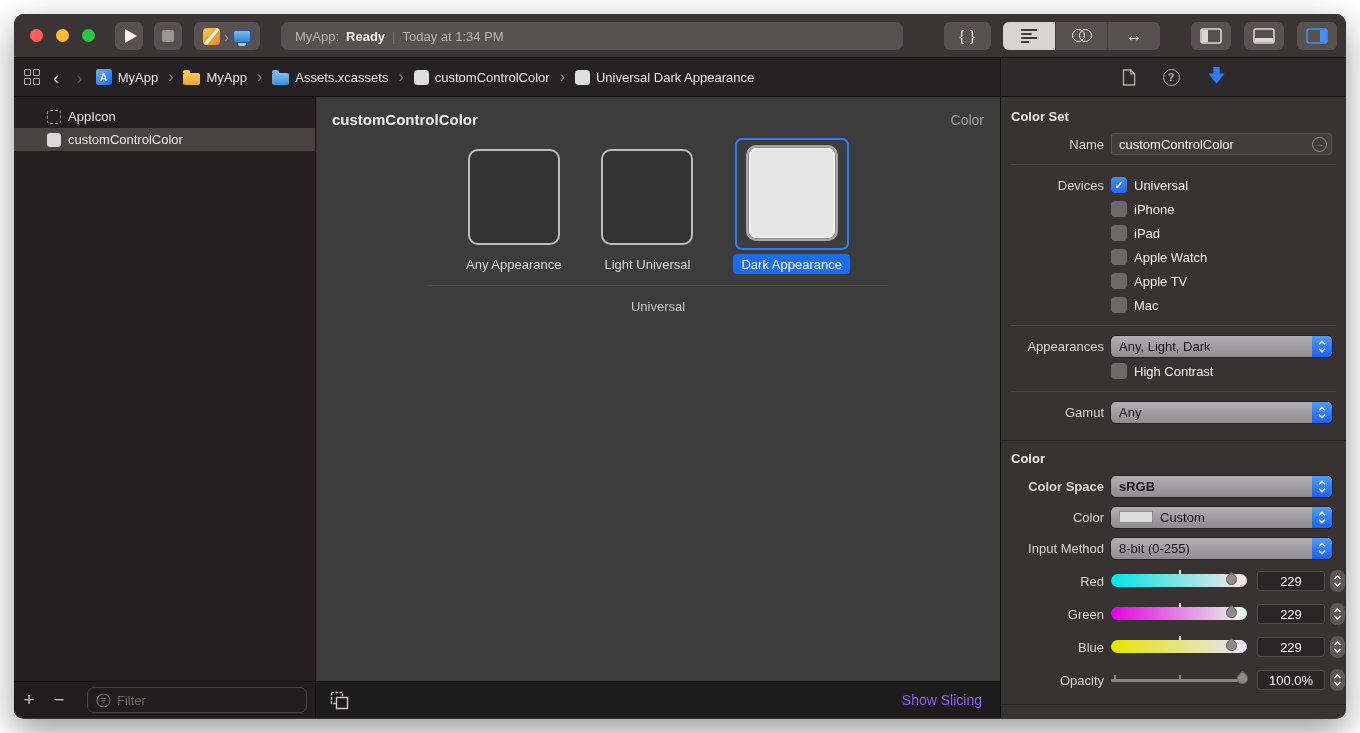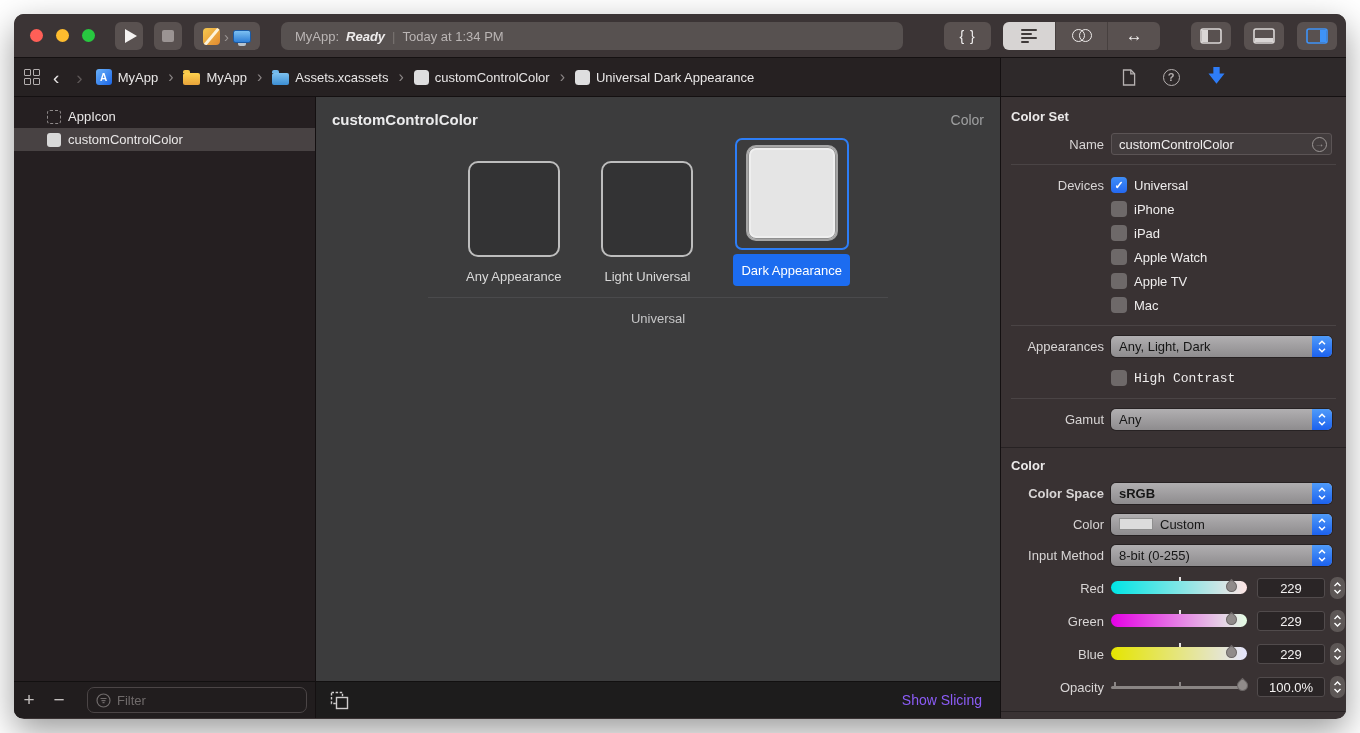--- a/index.html
+++ b/index.html
@@ -29,21 +29,21 @@
   .scheme-app::after { content: ""; position: absolute; left: 7px; top: -2px; width: 3px; height: 22px; background: #fdf3db; transform: rotate(40deg); }
   .sep-chev { color: #9a9493; font-size: 15px; }
   .monitor { width: 18px; height: 13px; border-radius: 2.5px; background: linear-gradient(#7cc0f2, #2f7fd6); border: 1px solid #1a5aa5; position: relative; }
   .monitor::after { content: ""; position: absolute; left: 4px; bottom: -4px; width: 8px; height: 3px; background: #b9c3cc; border-radius: 0 0 2px 2px; }
   .statusbar {
     position: absolute; left: 267px; top: 8px; width: 622px; height: 28px;
     background: #575150; border-radius: 7px; display: flex; align-items: center; gap: 7px;
     padding: 0 14px; font-size: 13px;
   }
   .st-proj { color: #bab5b4; }
-  .st-ready { color: #eeecec; font-weight: bold; font-style: italic; }
+  .st-ready { color: #eeecec; font-weight: bold; }
   .st-sep { color: #7b7473; }
   .st-time { color: #bab5b4; }
   .braces-btn { left: 930px; width: 47px; font-size: 14px; color: #f0eeee; letter-spacing: 1px; }
   .segctl { position: absolute; left: 989px; top: 8px; width: 157px; height: 28px; background: #595150; border-radius: 6px; display: flex; overflow: hidden; }
   .seg { flex: 1; display: flex; align-items: center; justify-content: center; border-right: 1px solid #47403f; }
   .seg:last-child { border-right: none; }
   .seg.selected { background: #d7d4d3; }
   .lines-icon { display: flex; flex-direction: column; gap: 2px; }
   .lines-icon i { display: block; height: 2px; background: #3f3a39; border-radius: 1px; }
   .lines-icon i:nth-child(1) { width: 16px; } .lines-icon i:nth-child(2) { width: 11px; }
@@ -91,21 +91,21 @@
   .editor { flex: 1; background: #3c3c3d; position: relative; }
   .ed-titlerow { display: flex; justify-content: space-between; align-items: baseline; padding: 14px 16px 0 16px; }
   .ed-title { font-size: 15px; font-weight: bold; color: #ebebec; }
   .ed-type { font-size: 14px; color: #9fa0a1; }
   .swatch-group { display: flex; justify-content: center; align-items: flex-end; gap: 40px; margin-top: 10px; }
   .sw-cell { display: flex; flex-direction: column; align-items: center; }
   .swatch { width: 92px; height: 96px; border: 2px solid #bdbdbd; border-radius: 10px; background: #333334; }
   .swatch.light { border-color: #a6a6a6; background: #e5e5e5; box-shadow: inset 0 0 0 1px #8f8f8f, inset 0 0 0 3px #efefef; }
   .sel-box { border: 2px solid #2d7ef7; border-radius: 7px; padding: 5px 9px 7px 9px; }
   .sw-label { margin-top: 9px; color: #d9d9d9; font-size: 13px; height: 20px; display: flex; align-items: center; }
-  .sw-label.pill { background: #1c6cf0; color: #ffffff; border-radius: 4px; padding: 16px 8px; margin-top: 4px; }
+  .sw-label.pill { background: #1c6cf0; color: #ffffff; border-radius: 4px; padding: 4px 8px; margin-top: 4px; }
   .group-divider { width: 460px; height: 1px; background: #4a4a4c; margin: 11px auto 0 auto; }
   .group-label { text-align: center; margin-top: 13px; color: #c6c6c7; }
   .ed-bottom { position: absolute; left: 0; right: 0; bottom: 0; height: 37px; background: #1d1c1c; border-top: 1px solid #121010; display: flex; align-items: center; justify-content: space-between; padding: 0 18px 0 14px; }
   .show-slicing { color: #8b5cf6; font-size: 14px; }
 
   
   .inspector { width: 346px; background: #393233; border-left: 1px solid #141011; padding-top: 12px; position: relative; font-size: 13px; }
   .isec-header { font-weight: bold; color: #eceaea; padding-left: 10px; margin-bottom: 8px; }
   .irow { display: flex; align-items: center; min-height: 24px; }
   .ilabel { width: 110px; text-align: right; padding-right: 7px; color: #d8d5d5; flex: none; }
@@ -382,21 +382,21 @@
           <div class="popup">
             <span>Any, Light, Dark</span>
             <span class="popup-cap">
               <svg width="8" height="13" viewBox="0 0 8 13">
                   <path d="M1 4.2 L4 1.2 L7 4.2" stroke="#fff" fill="none" stroke-width="1.5"></path>
                   <path d="M1 8.8 L4 11.8 L7 8.8" stroke="#fff" fill="none" stroke-width="1.5"></path>
                 </svg>
             </span>
           </div>
         </div>
-        <div class="irow" style="margin-top:8px;font-family:Liberation Mono, monospace;">
+        <div class="irow" style="margin-top:1px;">
           <span class="ilabel"></span>
           <span class="cb"></span>
           <span class="cb-label">High Contrast</span>
         </div>
 
         <div class="divider"></div>
 
         <div class="irow">
           <span class="ilabel">Gamut</span>
           <div class="popup">

